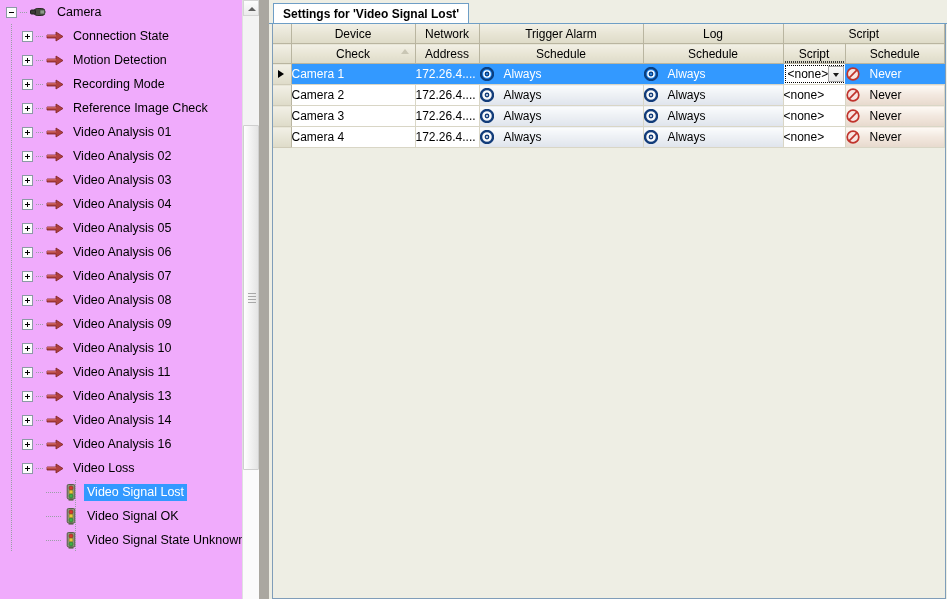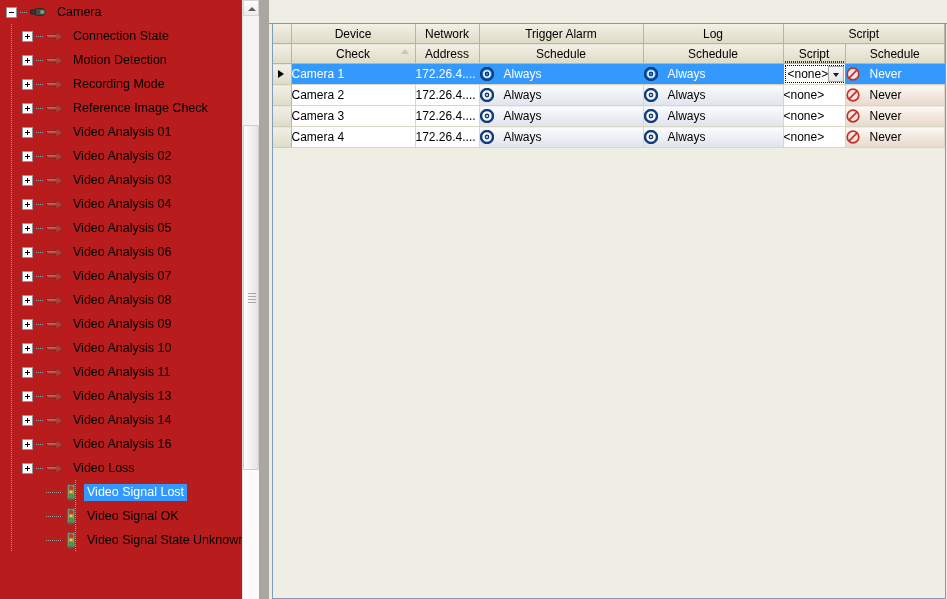--- a/index.html
+++ b/index.html
@@ -8,21 +8,21 @@
     font-family:"Liberation Sans",sans-serif;
     font-size:12px;color:#000;
     background:#ffffff;
   }
   .app{position:relative;width:947px;height:599px;display:flex;}
 
   
   .tree-panel{
     position:relative;
     width:269px;height:599px;
-    background:#b91c1c;
+    background:#f0abfc;
     overflow:hidden;
     flex:0 0 269px;
   }
   .tree-scroll{
     position:absolute;left:0;top:0;width:253px;height:599px;
     overflow:hidden;
   }
   .tree-node{
     position:relative;
     height:24px;
@@ -533,20 +533,23 @@
         <div class="sb-grip"></div>
       </div>
       <div class="sb-track-bottom" style="top:470px;bottom:0;"></div>
     </div>
 
     <div class="panel-divider"></div>
   </div>
 
   <div class="right-panel">
     <div class="tabstrip">
+      <div class="tab">
+        <span>Settings for 'Video Signal Lost'</span>
+      </div>
       <div class="tab-underline"></div>
     </div>
 
     <div class="grid-wrap">
       <table class="grid">
         <colgroup>
           <col style="width:18px">
           <col style="width:124px">
           <col style="width:64px">
           <col style="width:164px">

